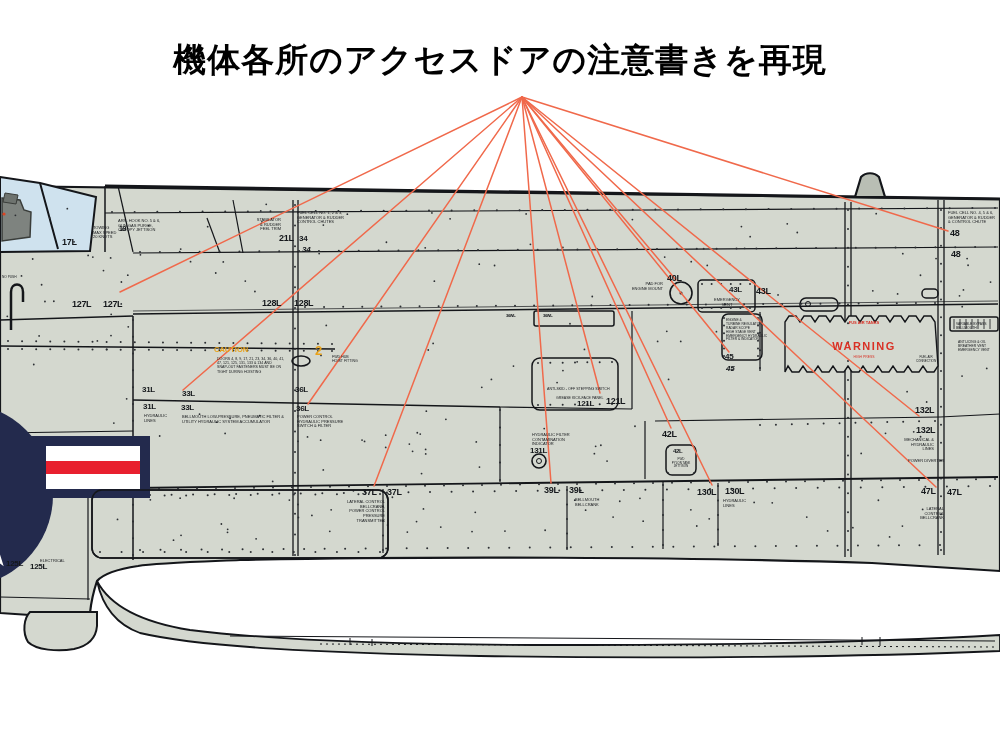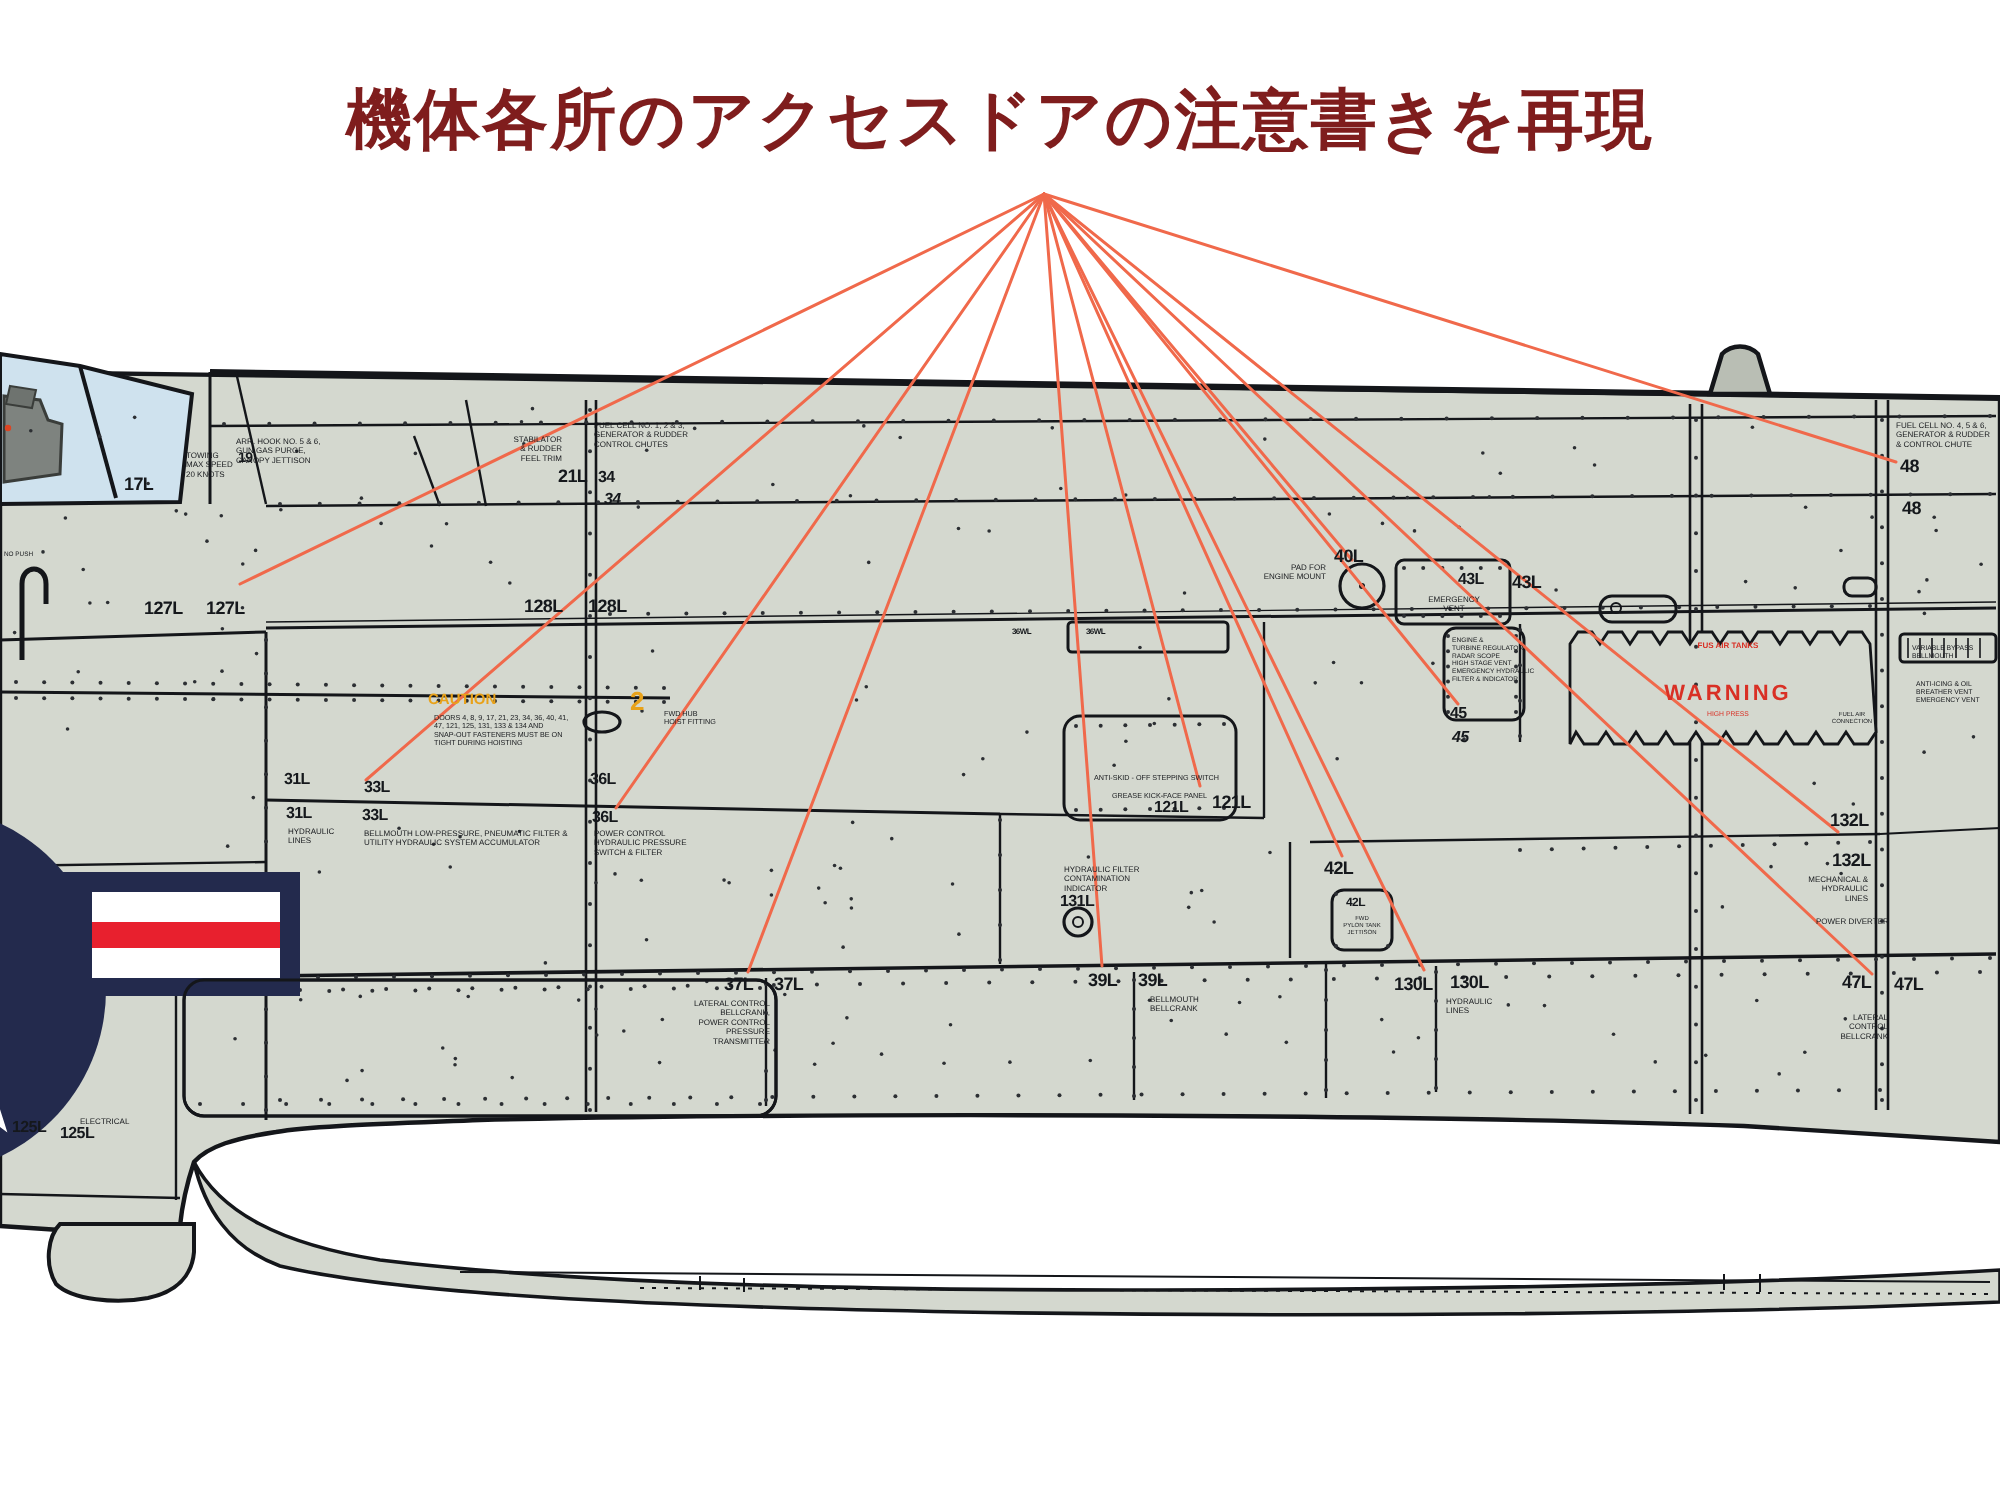--- a/index.html
+++ b/index.html
@@ -1,19 +1,19 @@
 <!DOCTYPE html>
 <html><head>
 <meta charset="utf-8">
 <style>
   html,body{margin:0;padding:0;background:#fff;}
   #page{position:relative;width:1000px;height:750px;background:#fff;overflow:hidden;
         font-family:"Liberation Sans",sans-serif;}
   #title{position:absolute;top:38px;left:0;width:100%;text-align:center;
-         font-size:33px;font-weight:800;color:#7f1d1d;letter-spacing:1px;
+         font-size:33px;font-weight:800;color:#000000;letter-spacing:1px;
          font-family:"DejaVu Sans","Liberation Sans",sans-serif;}
   svg text{font-family:"Liberation Sans",sans-serif;}
 </style>
 </head>
 <body>
 
 <div id="page">
   <div id="title">機体各所のアクセスドアの注意書きを再現</div>
   <svg id="stage" width="1000" height="750" viewBox="0 0 1000 750">
       <g>

